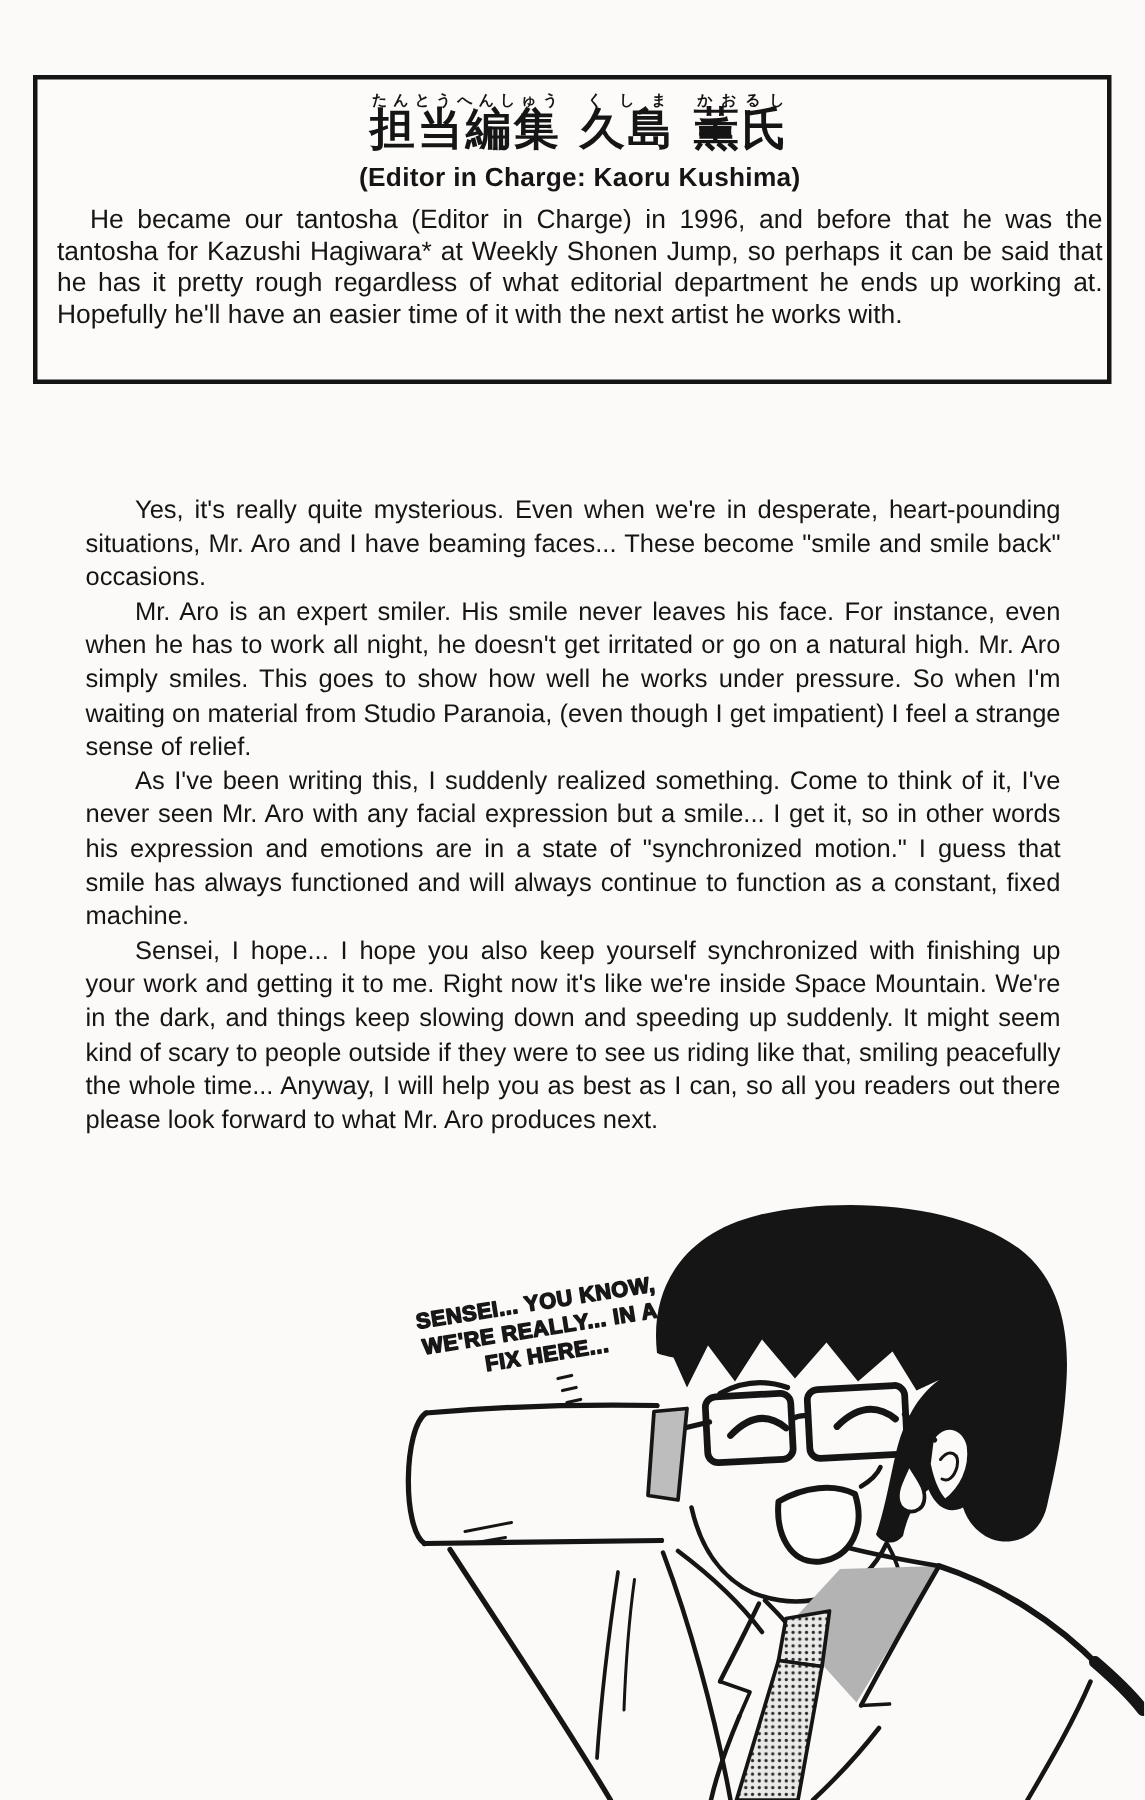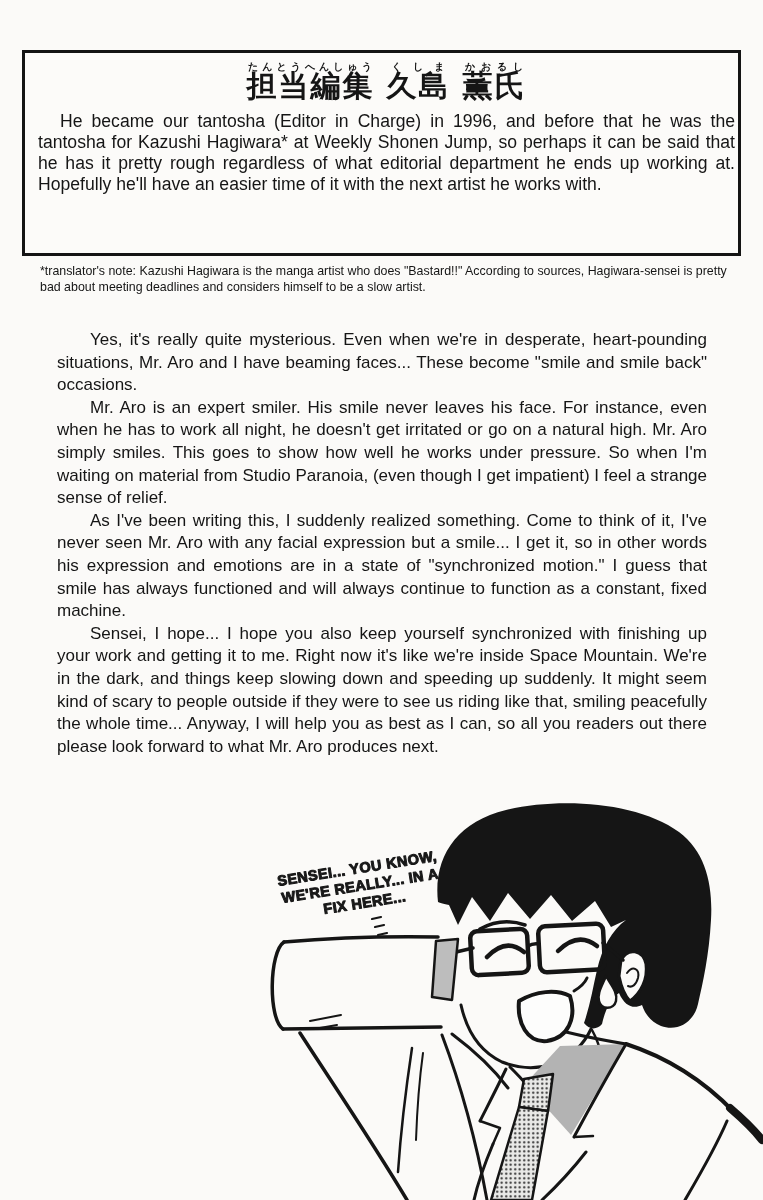--- a/index.html
+++ b/index.html
@@ -58,24 +58,24 @@
     fill: #1a1a1a;
   }
 </style>
 </head>
 <body>
 
 <div class="page">
 
   <section class="editor-box">
     <h1 class="jp-title"><ruby><span>担当編集</span><rt>たんとうへんしゅう</rt></ruby><ruby><span>久島</span><rt>くしま</rt></ruby><ruby><span>薫氏</span><rt>かおるし</rt></ruby></h1>
+    <h2 class="en-subtitle">(Editor in Charge: Kaoru Kushima)</h2>
     <p class="box-paragraph">He became our tantosha (Editor in Charge) in 1996, and before that he was the tantosha for Kazushi Hagiwara* at Weekly Shonen Jump, so perhaps it can be said that he has it pretty rough regardless of what editorial department he ends up working at.  Hopefully he'll have an easier time of it with the next artist he works with.</p>
   </section>
 
-  <p class="translator-note">*translator's note: Kazushi Hagiwara is the manga artist who does "Bastard!!" According to sources, Hagiwara-sensei is pretty bad about meeting deadlines and considers himself to be a slow artist.</p>
 
   <div class="essay">
     <p>Yes, it's really quite mysterious.  Even when we're in desperate, heart-pounding situations, Mr. Aro and I have beaming faces...  These become "smile and smile back" occasions.</p>
     <p>Mr. Aro is an expert smiler.  His smile never leaves his face. For instance, even when he has to work all night, he doesn't get irritated or go on a natural high.  Mr. Aro simply smiles.  This goes to show how well he works under pressure.  So when I'm waiting on material from Studio Paranoia, (even though I get impatient) I feel a strange sense of relief.</p>
     <p>As I've been writing this, I suddenly realized something.  Come to think of it, I've never seen Mr. Aro with any facial expression but a smile...  I get it, so in other words his expression and emotions are in a state of "synchronized motion."  I guess that smile has always functioned and will always continue to function as a constant, fixed machine.</p>
     <p>Sensei, I hope... I hope you also keep yourself synchronized with finishing up your work and getting it to me.  Right now it's like we're inside Space Mountain.  We're in the dark, and things keep slowing down and speeding up suddenly.  It might seem kind of scary to people outside if they were to see us riding like that, smiling peacefully the whole time... Anyway, I will help you as best as I can, so all you readers out there please look forward to what Mr. Aro produces next.</p>
   </div>
 
   <div class="illustration">
     <svg width="763" height="420" viewBox="0 0 763 420" xmlns="http://www.w3.org/2000/svg">

